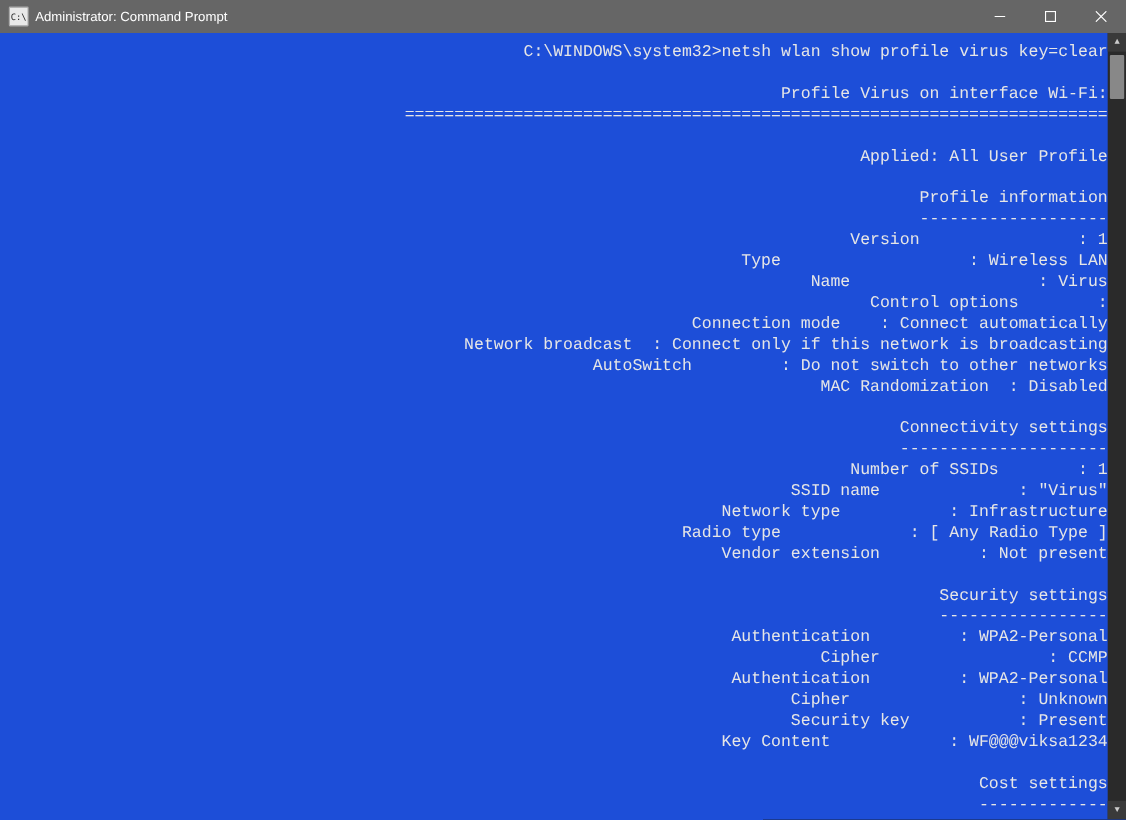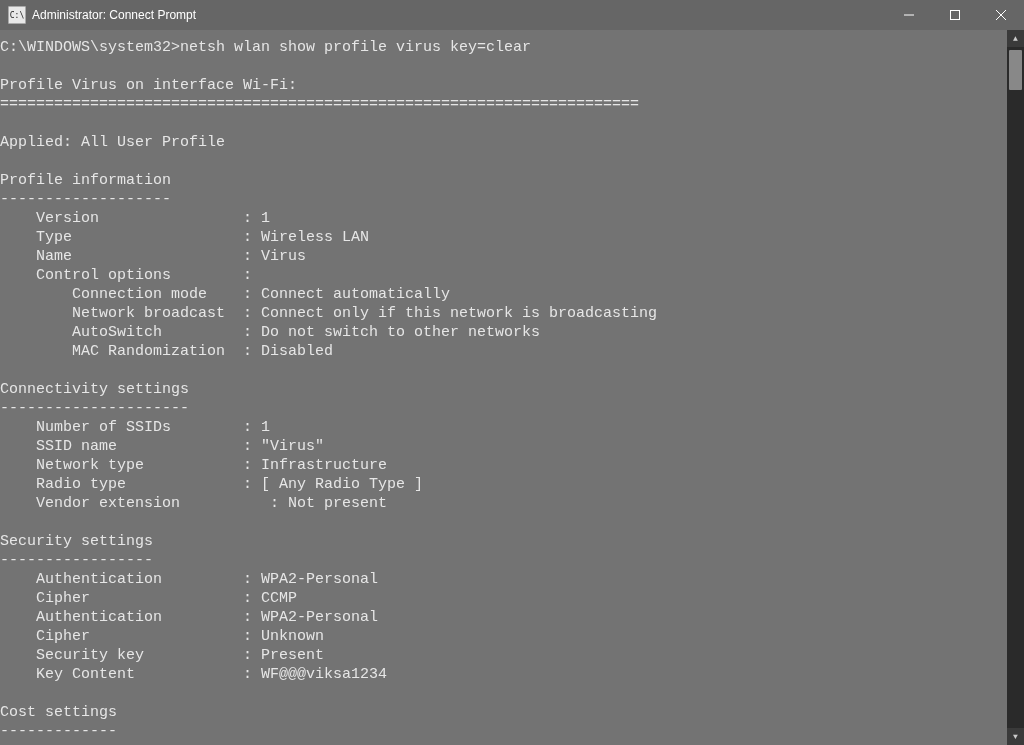--- a/index.html
+++ b/index.html
@@ -48,22 +48,23 @@
     cursor: pointer;
   }
   .winbtn svg { width: 10px; height: 10px; stroke: #fff; stroke-width: 1; fill: none; }
 
   .console-area {
     position: absolute;
     top: 30px;
     left: 0;
     right: 0;
     bottom: 0;
-    background: #737373;
+    background: #1d4ed8;
     overflow: hidden;
+    text-align: right;
   }
   .console {
     position: absolute;
     top: 0; left: 0; right: 17px; bottom: 0;
     padding: 8px 0 0 0;
     color: #e6e6e6;
     font-size: 15px;
     line-height: 19px;
     white-space: pre;
     font-family: Consolas, 'Courier New', monospace;
@@ -95,21 +96,21 @@
     background: #888;
     border-radius: 1px;
     cursor: pointer;
   }
 </style>
 </head>
 <body>
 
 <div class="titlebar">
   <div class="titlebar-icon">C:\</div>
-  <div class="titlebar-title">Administrator: Connect Prompt</div>
+  <div class="titlebar-title">Administrator: Command Prompt</div>
   <div class="titlebar-spacer"></div>
   <div class="winbtn">
     <svg viewBox="0 0 10 10">
         <line x1="0" y1="5" x2="10" y2="5"></line>
       </svg>
   </div>
   <div class="winbtn">
     <svg viewBox="0 0 10 10">
         <rect x="0.5" y="0.5" width="9" height="9"></rect>
       </svg>

